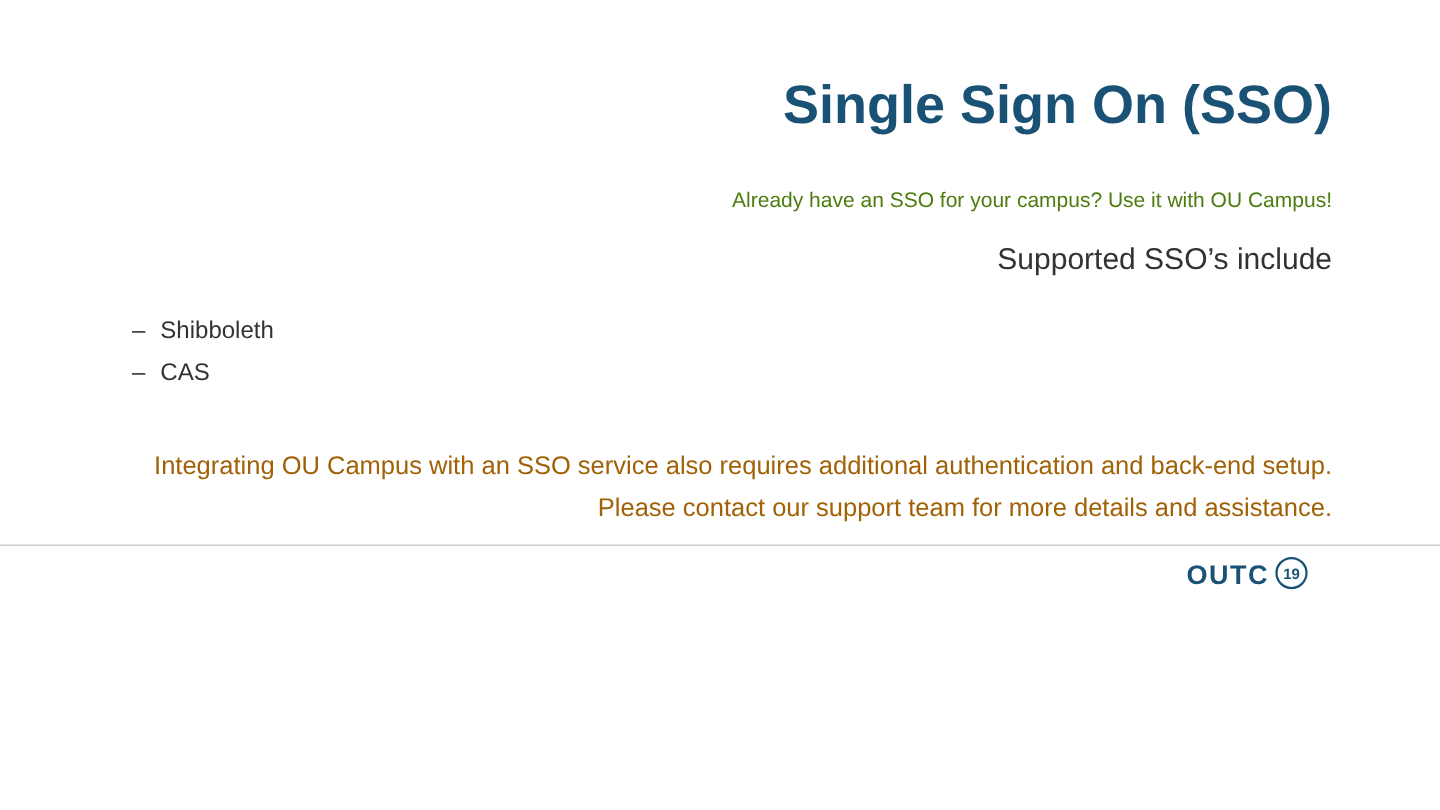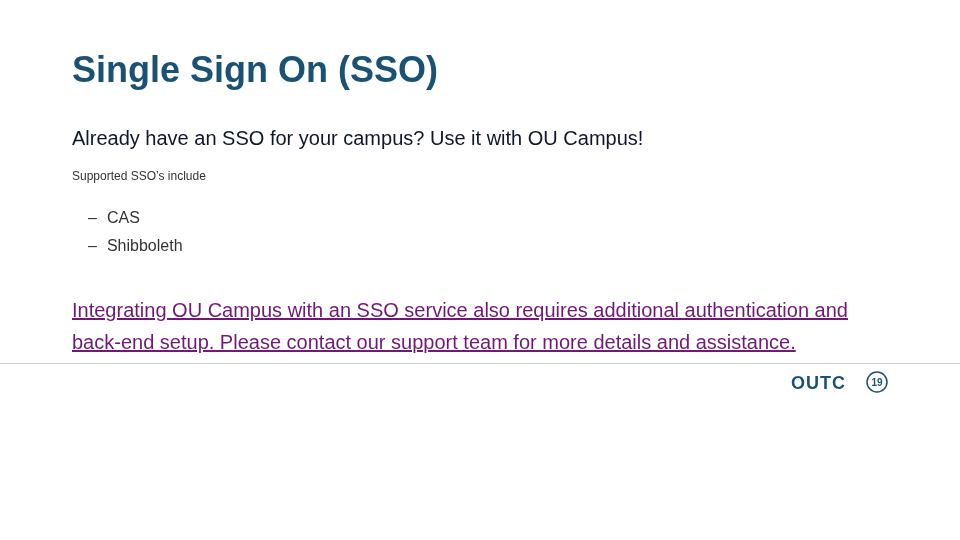--- a/index.html
+++ b/index.html
@@ -17,46 +17,47 @@
       position: relative;
     }
 
     .slide-container {
       width: 960px;
       height: 420px;
       padding: 48px 72px 40px 72px;
       position: relative;
       display: flex;
       flex-direction: column;
+      text-align: right;
     }
 
     .slide-title {
       font-size: 36px;
       font-weight: 700;
       color: #1a5276;
       margin-bottom: 32px;
       line-height: 1.2;
     }
 
     .slide-body {
       flex: 1;
       display: flex;
       flex-direction: column;
       gap: 10px;
     }
 
     .intro-text {
-      font-size: 20px;
-      color: #0f172a;
+      font-size: 14px;
+      color: #4d7c0f;
       margin-bottom: 4px;
       line-height: 1.5;
     }
 
     .supported-label {
-      font-size: 12px;
+      font-size: 20px;
       color: #333333;
       margin-bottom: 10px;
       line-height: 1.5;
     }
 
     .bullet-list {
       list-style: none;
       margin-left: 16px;
       margin-bottom: 18px;
       display: flex;
@@ -74,44 +75,43 @@
     }
 
     .bullet-list li::before {
       content: "–";
       color: #333333;
       font-size: 16px;
       flex-shrink: 0;
     }
 
     .closing-text {
-      font-size: 20px;
-      color: #701a75;
+      font-size: 17px;
+      color: #a16207;
       line-height: 1.6;
       margin-top: 8px;
       max-width: 820px;
-      text-decoration: underline;
     }
 
     .footer-line {
       position: absolute;
       bottom: 56px;
       left: 0;
       right: 0;
       height: 1px;
       background: #cccccc;
     }
 
     .footer-brand {
       position: absolute;
       bottom: 24px;
-      right: 72px;
+      right: 88px;
       display: flex;
       align-items: center;
-      gap: 18px;
+      gap: 2px;
     }
 
     .brand-outc {
       font-size: 18px;
       font-weight: 700;
       color: #1a5276;
       letter-spacing: 1px;
     }
 
     .brand-num {
@@ -132,24 +132,24 @@
 <div class="slide-container">
   <h1 class="slide-title">Single Sign On (SSO)</h1>
 
   <div class="slide-body">
     <p class="intro-text">Already have an SSO for your campus? Use it with OU Campus!</p>
 
     <p class="supported-label">Supported SSO’s include</p>
 
     <ul class="bullet-list">
       <li>
-        <span>CAS</span>
+        <span>Shibboleth</span>
       </li>
       <li>
-        <span>Shibboleth</span>
+        <span>CAS</span>
       </li>
     </ul>
 
     <p class="closing-text">Integrating OU Campus with an SSO service also requires additional authentication and back-end setup. Please contact our support team for more details and assistance.</p>
   </div>
 
   <div class="footer-line"></div>
 
   <div class="footer-brand">
     <span class="brand-outc">OUTC</span>

